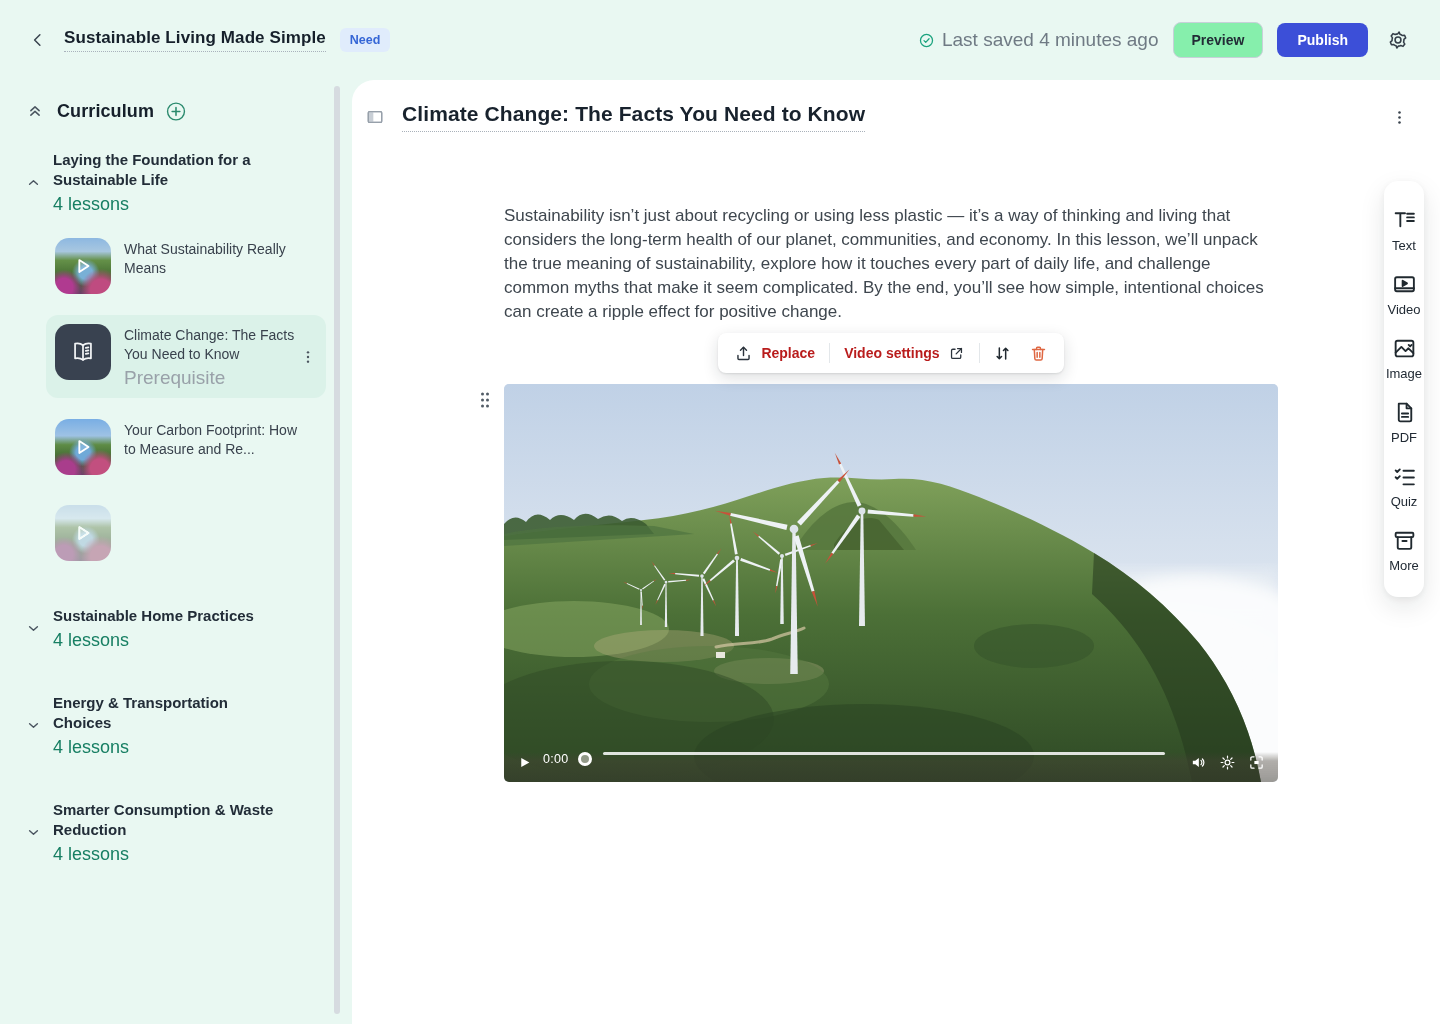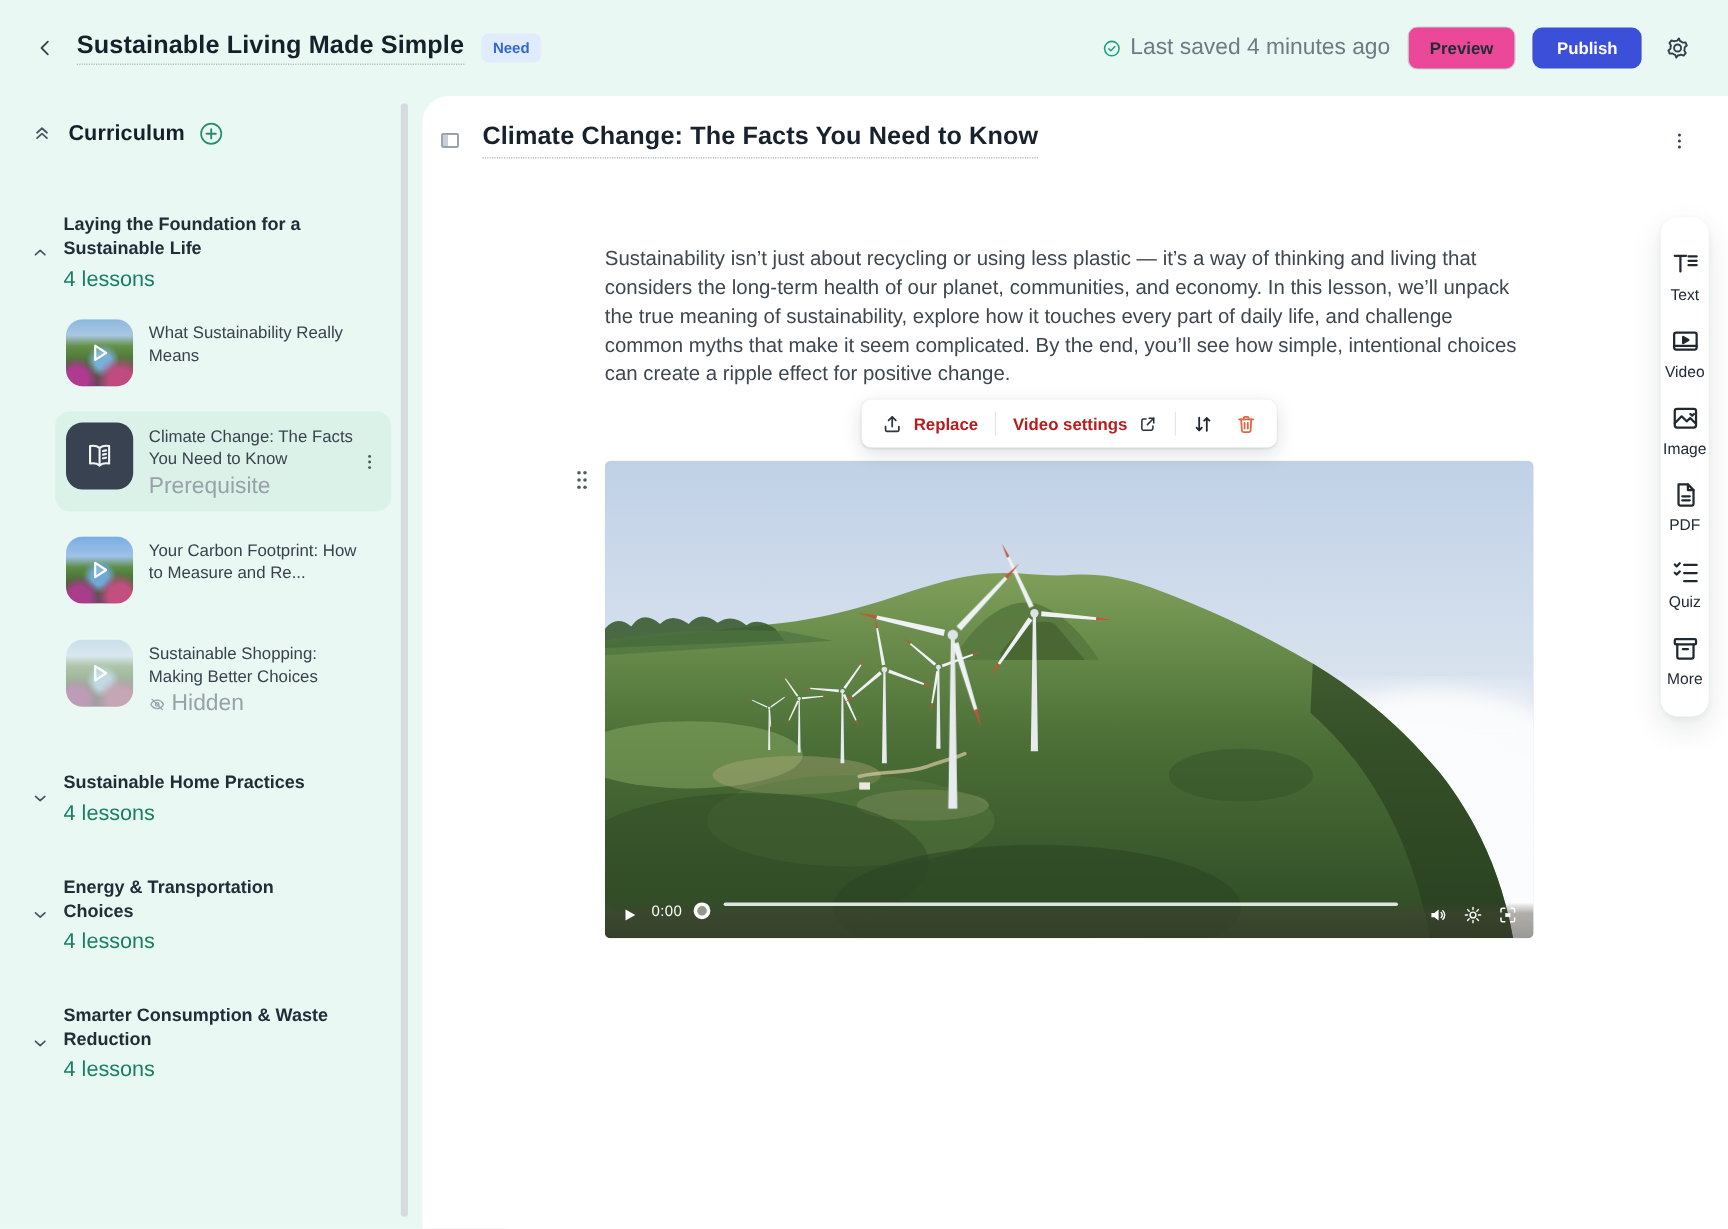--- a/index.html
+++ b/index.html
@@ -9,42 +9,42 @@
     background: var(--mint-bg, #e9f8f2);
     font-family: "Liberation Sans", sans-serif;
     color:#1d2733;
   }
   button { background:none; border:none; cursor:pointer; font-family:inherit; padding:0; }
   svg { display:block; }
 
   
   .topbar { position:absolute; left:0; top:0; right:0; height:80px; display:flex; align-items:center; padding:0 26px 0 22px; }
   .icon-btn { display:flex; align-items:center; justify-content:center; width:32px; height:32px; border-radius:8px; color:#39434e; }
-  .course-title { margin-left:10px; font-size:21px; font-weight:700; color:#16202b; letter-spacing:.1px;
+  .course-title { margin-left:10px; font-size:17px; font-weight:700; color:#16202b; letter-spacing:.1px;
     border-bottom:1.5px dotted #a9b2bc; padding-bottom:3px; }
   .draft-badge { margin-left:14px; font-size:12.5px; font-weight:600; color:var(--badge-blue-text,#3566d6);
     background:var(--badge-blue-bg,#e0ecfc); padding:5px 10px; border-radius:6px; }
   .topbar-right { margin-left:auto; display:flex; align-items:center; gap:14px; }
   .saved { display:flex; align-items:center; gap:7px; color:#6f7a84; font-size:19px; }
   .btn { font-size:14px; font-weight:600; border-radius:8px; padding:9px 18px; }
-  .btn-secondary { background:#ec4899; border:1px solid #c7d0d9; color:#222c36; }
+  .btn-secondary { background:#86efac; border:1px solid #c7d0d9; color:#222c36; }
   .btn-primary { background:var(--accent-blue,#3c4fd8); color:#fff; padding:9px 20px; }
 
   
   .sidebar { position:absolute; left:0; top:80px; width:343px; bottom:0; }
   .side-scrollbar { position:absolute; right:3px; top:6px; bottom:10px; width:6px; border-radius:3px; background:#d6dbe0; }
   .curriculum-header { display:flex; align-items:center; gap:11px; padding:20px 16px 0 24px; }
   .curriculum-header h2 { font-size:18px; font-weight:700; color:#16202b; letter-spacing:.1px; }
   .chev-btn { width:22px; height:22px; display:flex; align-items:center; justify-content:center; color:#4a5560; flex:none; }
   .sections { padding:22px 10px 0 16px; }
   .section-head { display:flex; gap:9px; align-items:center; padding:6px 6px; }
   .sec-text { }
   .sec-title { font-size:15px; font-weight:600; color:#222d38; line-height:20px; max-width:235px; }
   .sec-count { font-size:18px; color:var(--accent-teal,#177f63); margin-top:4px; }
-  .section { margin-bottom:10px;margin-top:28px; }
+  .section { margin-bottom:10px; }
   .section.collapsed { margin:30px 0; }
   .lessons { margin:8px 0 18px 30px; display:flex; flex-direction:column; gap:12px; }
   .lesson { display:flex; gap:13px; align-items:flex-start; padding:9px; border-radius:12px; position:relative; width:280px; }
   .lesson.selected { background:var(--selected-mint,#dbf2e9); }
   .thumb { width:56px; height:56px; border-radius:14px; flex:none; position:relative; overflow:hidden; display:flex; align-items:center; justify-content:center; }
   .thumb-garden { background:
       radial-gradient(circle at 16% 88%, #b03a90 0 13%, rgba(176,58,144,0) 26%),
       radial-gradient(circle at 82% 92%, #bf4b80 0 15%, rgba(191,75,128,0) 30%),
       radial-gradient(circle at 55% 62%, #79b0d6 0 14%, rgba(121,176,214,0) 30%),
       linear-gradient(180deg,#8db8e1 0%,#a8c7e0 24%,#649048 40%,#40672f 72%,#693f68 100%); }
@@ -210,31 +210,20 @@
           </div>
         </div>
 
         <div class="lesson">
           <div class="thumb thumb-garden dimmed">
             <span class="play-overlay">
               <svg width="22" height="22" viewBox="0 0 24 24" fill="rgba(255,255,255,.14)" stroke="#fff" stroke-width="2" stroke-linejoin="round">
                   <path d="M8 5.5 L18 12 L8 18.5 Z"></path>
                 </svg>
             </span>
-          </div>
-          <div class="lesson-text">
-            <div class="lesson-title">Sustainable Shopping: Making Better Choices</div>
-            <div class="lesson-sub">
-              <svg width="14" height="14" viewBox="0 0 24 24" fill="none" stroke="#99a1a9" stroke-width="1.8" stroke-linecap="round" stroke-linejoin="round">
-                <path d="M3 12 C5 8.2 8.3 6 12 6 C15.7 6 19 8.2 21 12 C19 15.8 15.7 18 12 18 C8.3 18 5 15.8 3 12 Z"></path>
-                  <circle cx="12" cy="12" r="2.6"></circle>
-                  <path d="M4.5 4.5 L19.5 19.5"></path>
-              </svg>
-              <span>Hidden</span>
-            </div>
           </div>
         </div>
 
       </div>
     </div>
 
     <div class="section collapsed">
       <div class="section-head">
         <button class="chev-btn">
           <svg width="17" height="17" viewBox="0 0 24 24" fill="none" stroke="#4a5560" stroke-width="2" stroke-linecap="round" stroke-linejoin="round">

